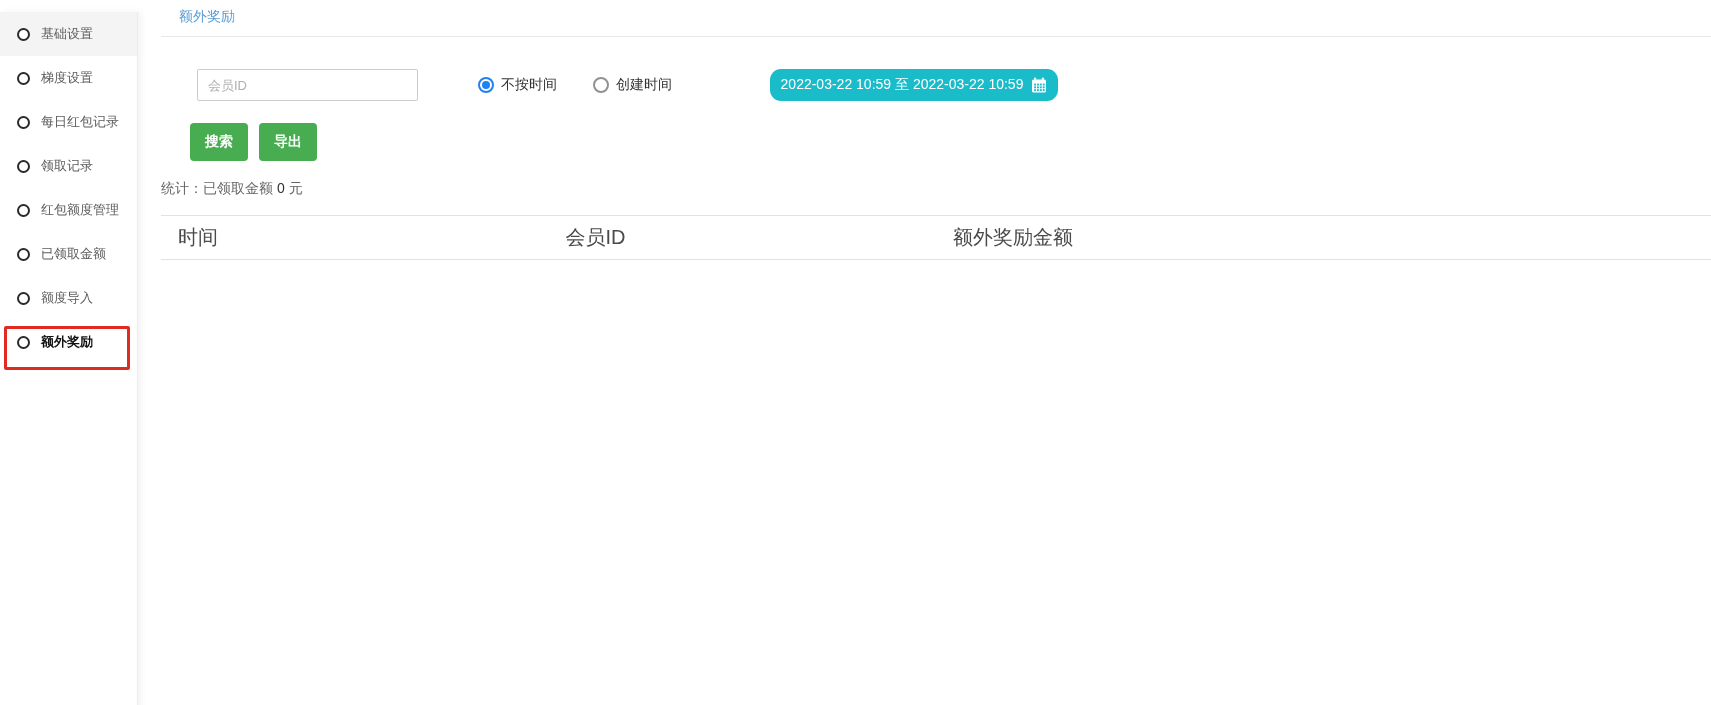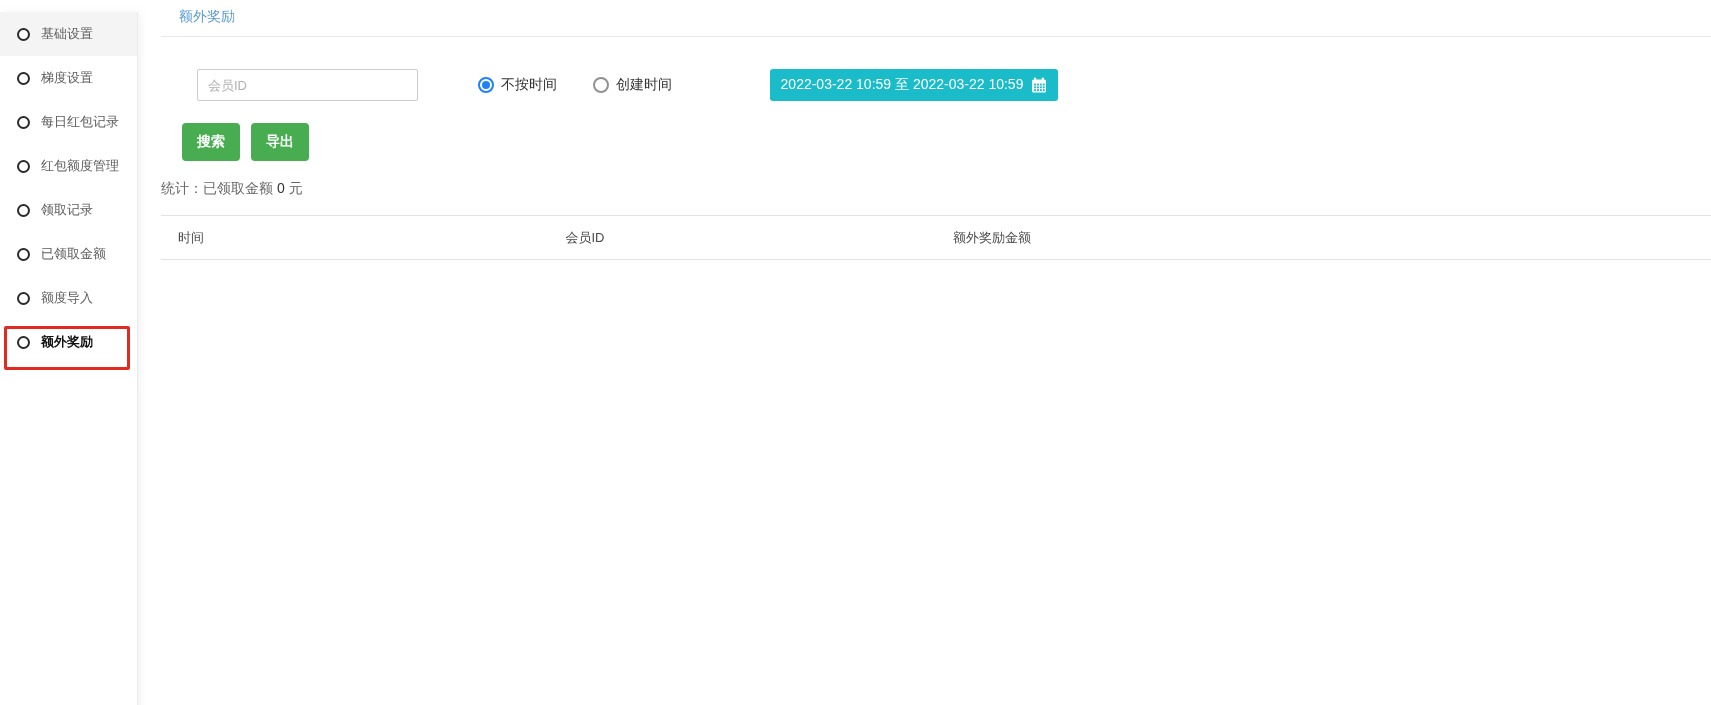--- a/index.html
+++ b/index.html
@@ -39,64 +39,64 @@
   .radio-opt { display:flex; align-items:center; gap:7px; cursor:pointer; }
   .radio-opt .rlabel { font-size:14px; color:#333; white-space:nowrap; }
   .rdot { width:16px; height:16px; border-radius:50%; position:relative; flex:0 0 auto; }
   .rdot.on { border:2px solid #2080f5; }
   .rdot.on::after { content:""; position:absolute; left:50%; top:50%;
     width:8px; height:8px; border-radius:50%; background:#2080f5;
     transform:translate(-50%,-50%); }
   .rdot.off { border:2px solid #919191; }
 
   .date-btn { margin-left:98px; height:32px; width:288px; background:#1abcca;
-    border:none; border-radius:3px; color:#fff; font-size:14px; cursor:pointer;
+    border:none; border-radius:11px; color:#fff; font-size:14px; cursor:pointer;
     display:flex; align-items:center; justify-content:center; gap:8px;
     font-family:inherit; white-space:nowrap; }
 
   
-  .btn-row { margin-top:21px; display:flex; align-items:center; gap:11px; margin-left:21px; }
+  .btn-row { margin-top:21px; display:flex; align-items:center; gap:11px; margin-left:29px; }
   .btn-green { height:38px; padding:0 15px; background:#47ad50; color:#fff;
     border:none; border-radius:4px; font-size:14px; font-weight:bold;
     cursor:pointer; font-family:inherit; }
 
   
   .stats-line { margin-top:19px; font-size:14px; color:#666; }
   .stats-line .sv { color:#333; margin:0 4px; }
 
   
   .data-table { margin-top:17px; width:100%; }
   .thead { display:flex; border-top:1px solid #e2e2e2; border-bottom:1px solid #e2e2e2;
     height:45px; align-items:center; }
-  .th { width:25%; padding-left:17px; font-size:13px; color:#4a4a4a; }
+  .th { width:25%; padding-left:17px; font-size:20px; color:#4a4a4a; }
   .tbody { min-height:40px; }
 </style>
 </head>
 <body>
 
 <div class="sidebar">
   <div class="side-item hovered">
     <span class="ring"></span>
     <span class="side-label">基础设置</span>
   </div>
   <div class="side-item">
     <span class="ring"></span>
     <span class="side-label">梯度设置</span>
   </div>
   <div class="side-item">
     <span class="ring"></span>
     <span class="side-label">每日红包记录</span>
   </div>
   <div class="side-item">
     <span class="ring"></span>
-    <span class="side-label">红包额度管理</span>
+    <span class="side-label">领取记录</span>
   </div>
   <div class="side-item">
     <span class="ring"></span>
-    <span class="side-label">领取记录</span>
+    <span class="side-label">红包额度管理</span>
   </div>
   <div class="side-item">
     <span class="ring"></span>
     <span class="side-label">已领取金额</span>
   </div>
   <div class="side-item">
     <span class="ring"></span>
     <span class="side-label">额度导入</span>
   </div>
   <div class="side-item active">

